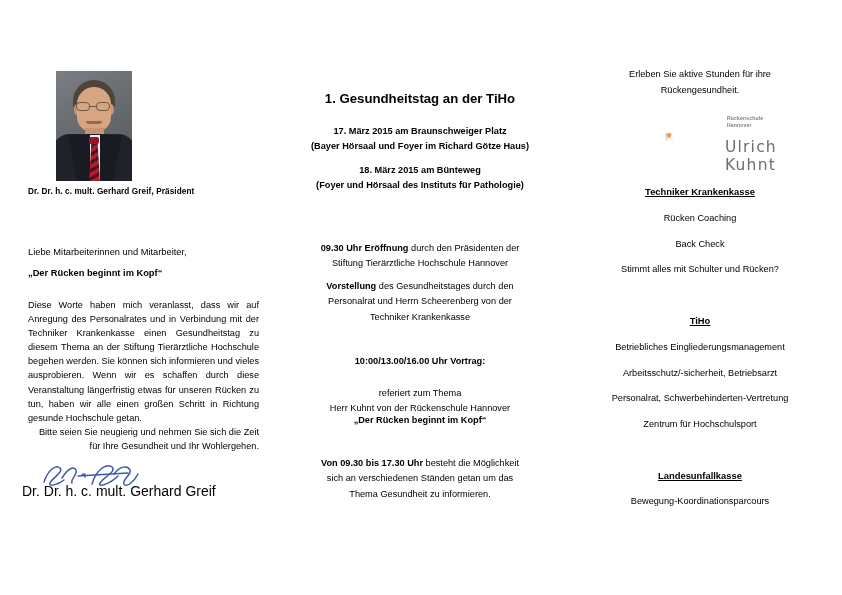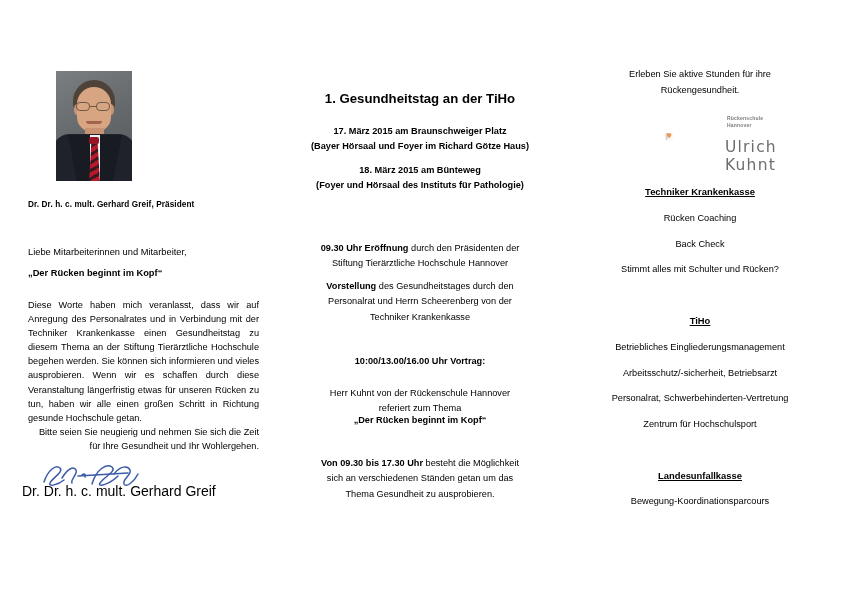--- a/index.html
+++ b/index.html
@@ -98,21 +98,21 @@
     clip-path: polygon(22% 0, 78% 0, 100% 100%, 0 100%);
   }
   .portrait .knot {
     position: absolute; left: 33px; top: 66px; width: 10px; height: 7px;
     background: #961425; border-radius: 2px;
   }
 
   .byline {
     position: absolute;
     left: 28px;
-    top: 200px;
+    top: 187px;
     width: 240px;
     font-size: 8.2px;
     font-weight: bold;
     letter-spacing: 0.1px;
   }
   .salutation {
     position: absolute;
     left: 28px;
     top: 247px;
     width: 240px;
@@ -325,32 +325,32 @@
     <div>
       <b>Vorstellung</b><span> des Gesundheitstages durch den</span>
     </div>
     <div>Personalrat und Herrn Scheerenberg von der</div>
     <div>Techniker Krankenkasse</div>
   </div>
 
   <div class="mid-block b5">10:00/13.00/16.00 Uhr Vortrag:</div>
 
   <div class="mid-block b6">
+    <div>referiert zum Thema</div>
     <div>Herr Kuhnt von der Rückenschule Hannover</div>
-    <div>referiert zum Thema</div>
   </div>
 
   <div class="mid-block b7">„Der Rücken beginnt im Kopf“</div>
 
   <div class="mid-block b8">
     <div>
       <b>Von </b><b>09.30</b><b> bis </b><b>17.30</b><b> Uhr</b><span> besteht die Möglichkeit</span>
     </div>
     <div>sich an verschiedenen Ständen getan um das</div>
-    <div>Thema Gesundheit zu ausprobieren.</div>
+    <div>Thema Gesundheit zu informieren.</div>
   </div>
 
   <div class="right-intro">
     <div>Erleben Sie aktive Stunden für ihre</div>
     <div>Rückengesundheit.</div>
   </div>
 
   <div class="logo">
     <svg class="spine" width="152" height="54" viewBox="0 0 152 54" xmlns="http://www.w3.org/2000/svg">
       <g stroke="#c9c9c9" stroke-width="0.9">

